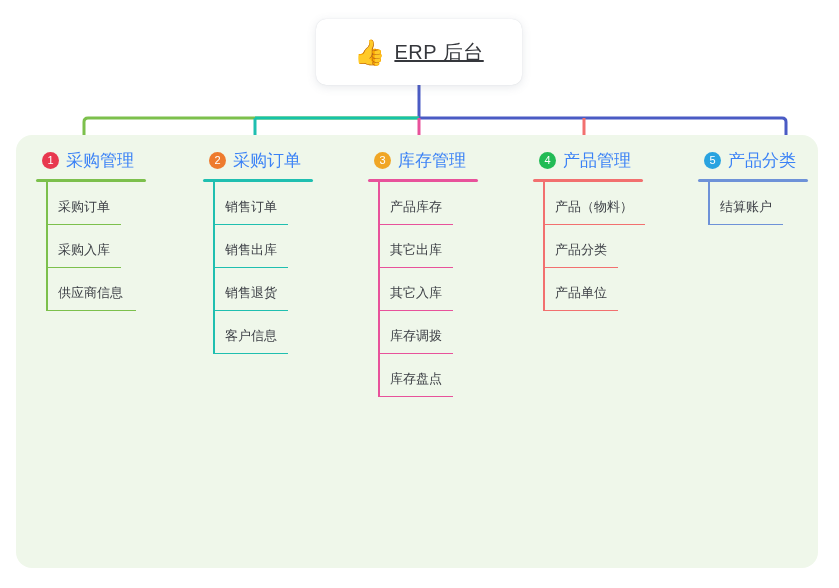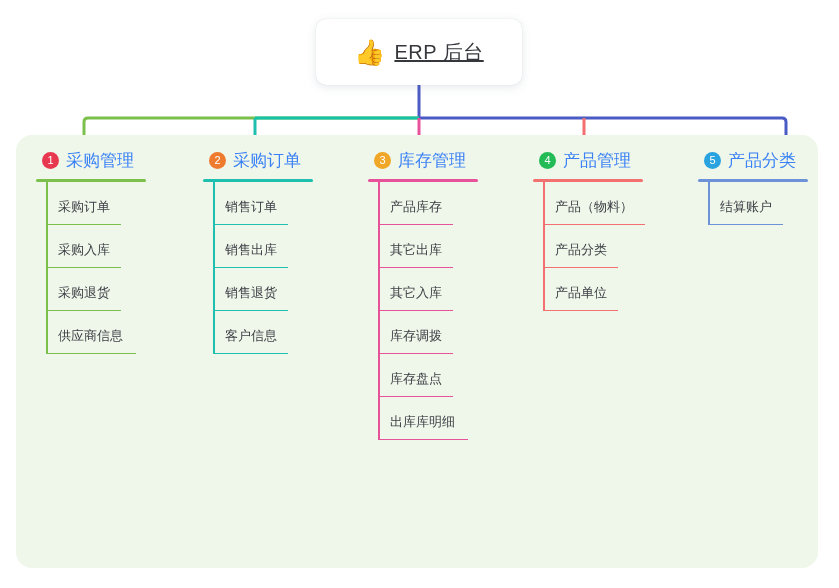--- a/index.html
+++ b/index.html
@@ -172,25 +172,20 @@
           <div class="leaf-text">采购订单</div>
           <div class="leaf-rule" style="width: 75px; background: rgb(124, 192, 76);"></div>
         </div>
         <div class="leaf">
           <div class="leaf-stem" style="background: rgb(124, 192, 76);"></div>
           <div class="leaf-text">采购入库</div>
           <div class="leaf-rule" style="width: 75px; background: rgb(124, 192, 76);"></div>
         </div>
         <div class="leaf">
           <div class="leaf-stem" style="background: rgb(124, 192, 76);"></div>
-          <div class="leaf-text">采购退货</div>
-          <div class="leaf-rule" style="width: 75px; background: rgb(124, 192, 76);"></div>
-        </div>
-        <div class="leaf">
-          <div class="leaf-stem" style="background: rgb(124, 192, 76);"></div>
           <div class="leaf-text">供应商信息</div>
           <div class="leaf-rule" style="width: 90px; background: rgb(124, 192, 76);"></div>
         </div>
       </div>
       <div class="column" style="left: 203px;">
         <div class="col-header">
           <span class="badge" style="background: rgb(238, 123, 46);">2</span>
           <span class="col-title">采购订单</span>
         </div>
         <div class="head-rule" style="width: 110px; background: rgb(31, 191, 176);"></div>
@@ -238,25 +233,20 @@
         </div>
         <div class="leaf">
           <div class="leaf-stem" style="background: rgb(232, 82, 155);"></div>
           <div class="leaf-text">库存调拨</div>
           <div class="leaf-rule" style="width: 75px; background: rgb(232, 82, 155);"></div>
         </div>
         <div class="leaf">
           <div class="leaf-stem" style="background: rgb(232, 82, 155);"></div>
           <div class="leaf-text">库存盘点</div>
           <div class="leaf-rule" style="width: 75px; background: rgb(232, 82, 155);"></div>
-        </div>
-        <div class="leaf">
-          <div class="leaf-stem" style="background: rgb(232, 82, 155);"></div>
-          <div class="leaf-text">出库库明细</div>
-          <div class="leaf-rule" style="width: 90px; background: rgb(232, 82, 155);"></div>
         </div>
       </div>
       <div class="column" style="left: 533px;">
         <div class="col-header">
           <span class="badge" style="background: rgb(34, 187, 85);">4</span>
           <span class="col-title">产品管理</span>
         </div>
         <div class="head-rule" style="width: 110px; background: rgb(242, 112, 111);"></div>
         <div class="leaf">
           <div class="leaf-stem" style="background: rgb(242, 112, 111);"></div>

